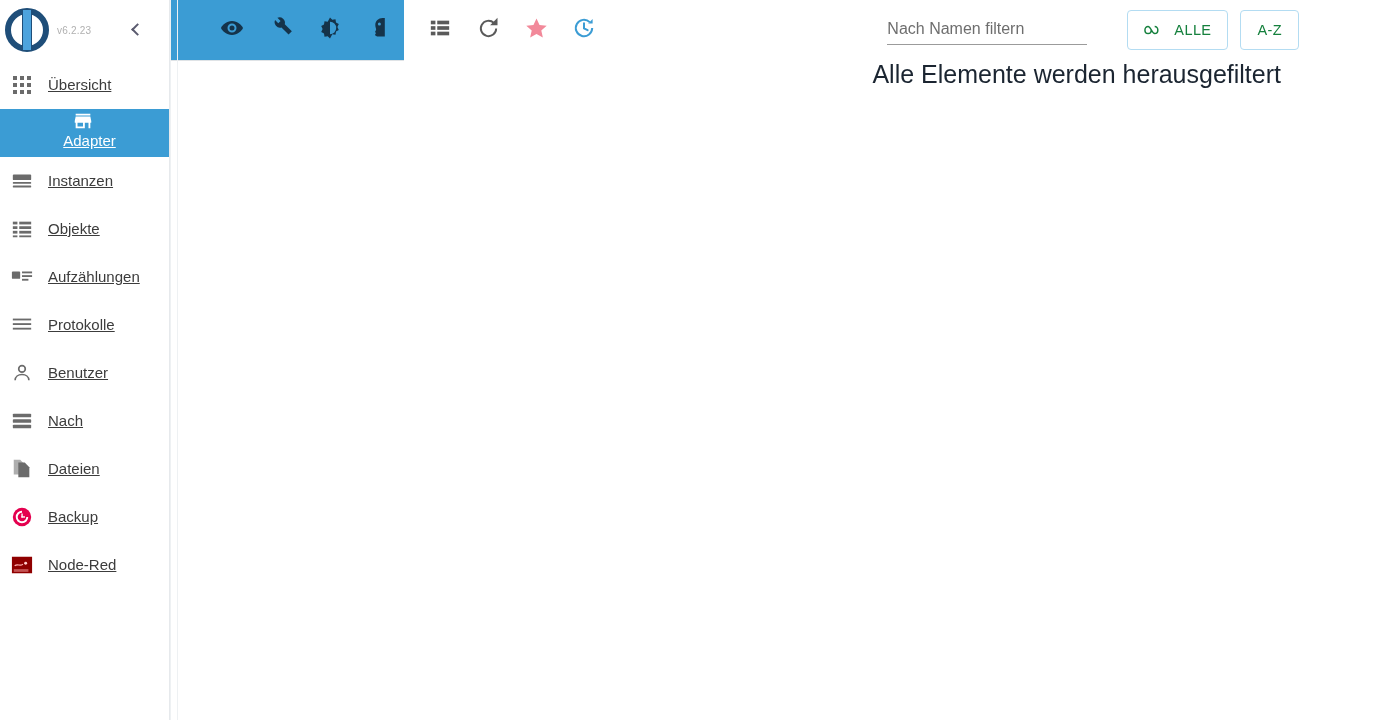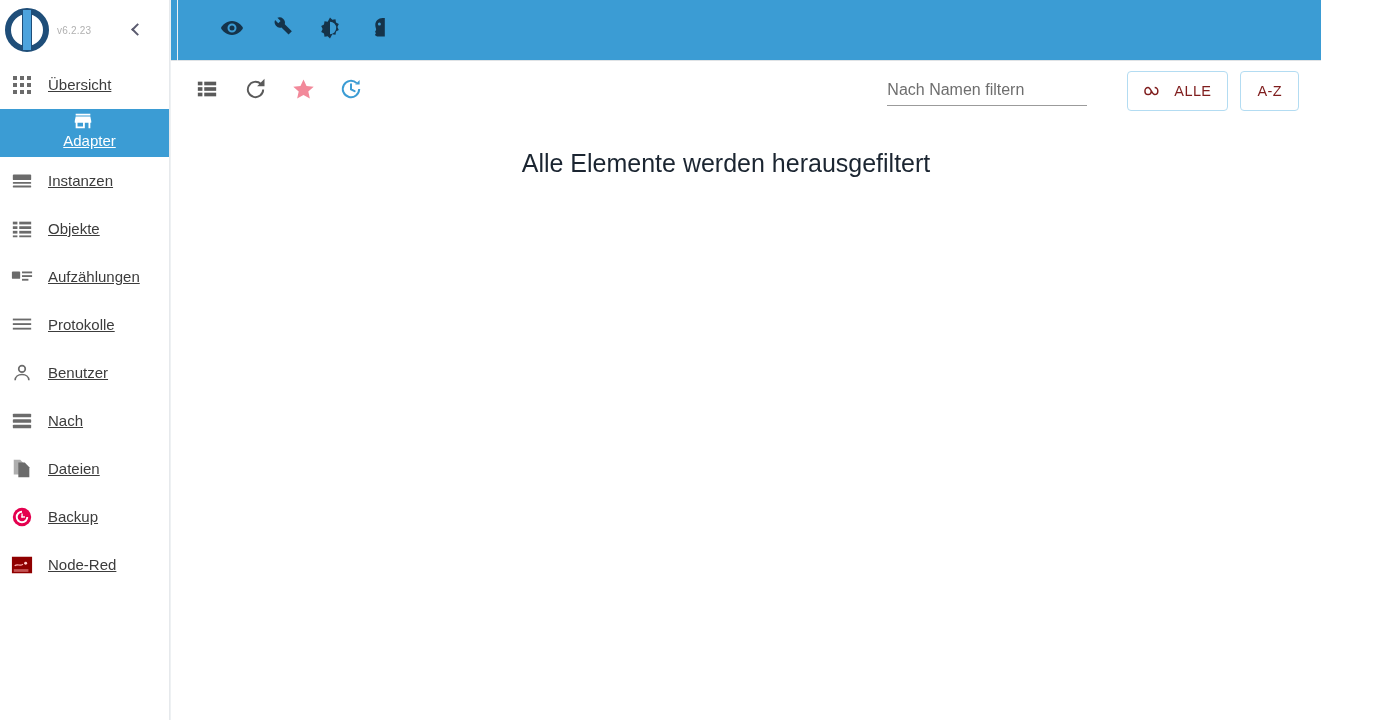--- a/index.html
+++ b/index.html
@@ -104,21 +104,21 @@
     flex-direction: column;
   }
   .nav-item.active .ico { color: #ffffff; }
   .nav-item svg { display: block; }
 
   
   .main {
     flex: 1 1 auto;
     height: 720px;
     display: flex;
-    flex-direction: column;
+    flex-direction: row;
     position: relative;
     border-left: 1px solid #eef1f3;
   }
   .topbar {
     height: 61px;
     flex: 0 0 61px;
     background: #3b9cd4;
     display: flex;
     align-items: center;
     padding-left: 37px;
@@ -177,39 +177,38 @@
     background: transparent;
     padding: 4px 0 6px 0;
   }
   .filter-input::placeholder { color: #6e6e6e; opacity: 1; }
 
   .pill {
     height: 40px;
     border: 1px solid #b3dcf2;
     border-radius: 4px;
     background: #ffffff;
-    color: #7f1d1d;
+    color: #15803d;
     font-family: "Liberation Sans", sans-serif;
     font-size: 14.5px;
     letter-spacing: .4px;
     display: flex;
     align-items: center;
     justify-content: center;
     cursor: pointer;
     padding: 14px 16px;
     margin-left: 12px;
   }
   .pill .inf { margin-right: 8px; display: flex; align-items: center; }
 
   .empty-msg {
-    text-align: center;
+    text-align: right;
     font-size: 25px;
     color: #1b2531;
     font-weight: 400;
-    margin-top: 28px;
     padding-right: 40px;
   }
 
   .vdivider {
     position: absolute;
     left: 6px; top: 0; bottom: 0;
     width: 1px;
     background: #eef1f3;
   }
 </style>

